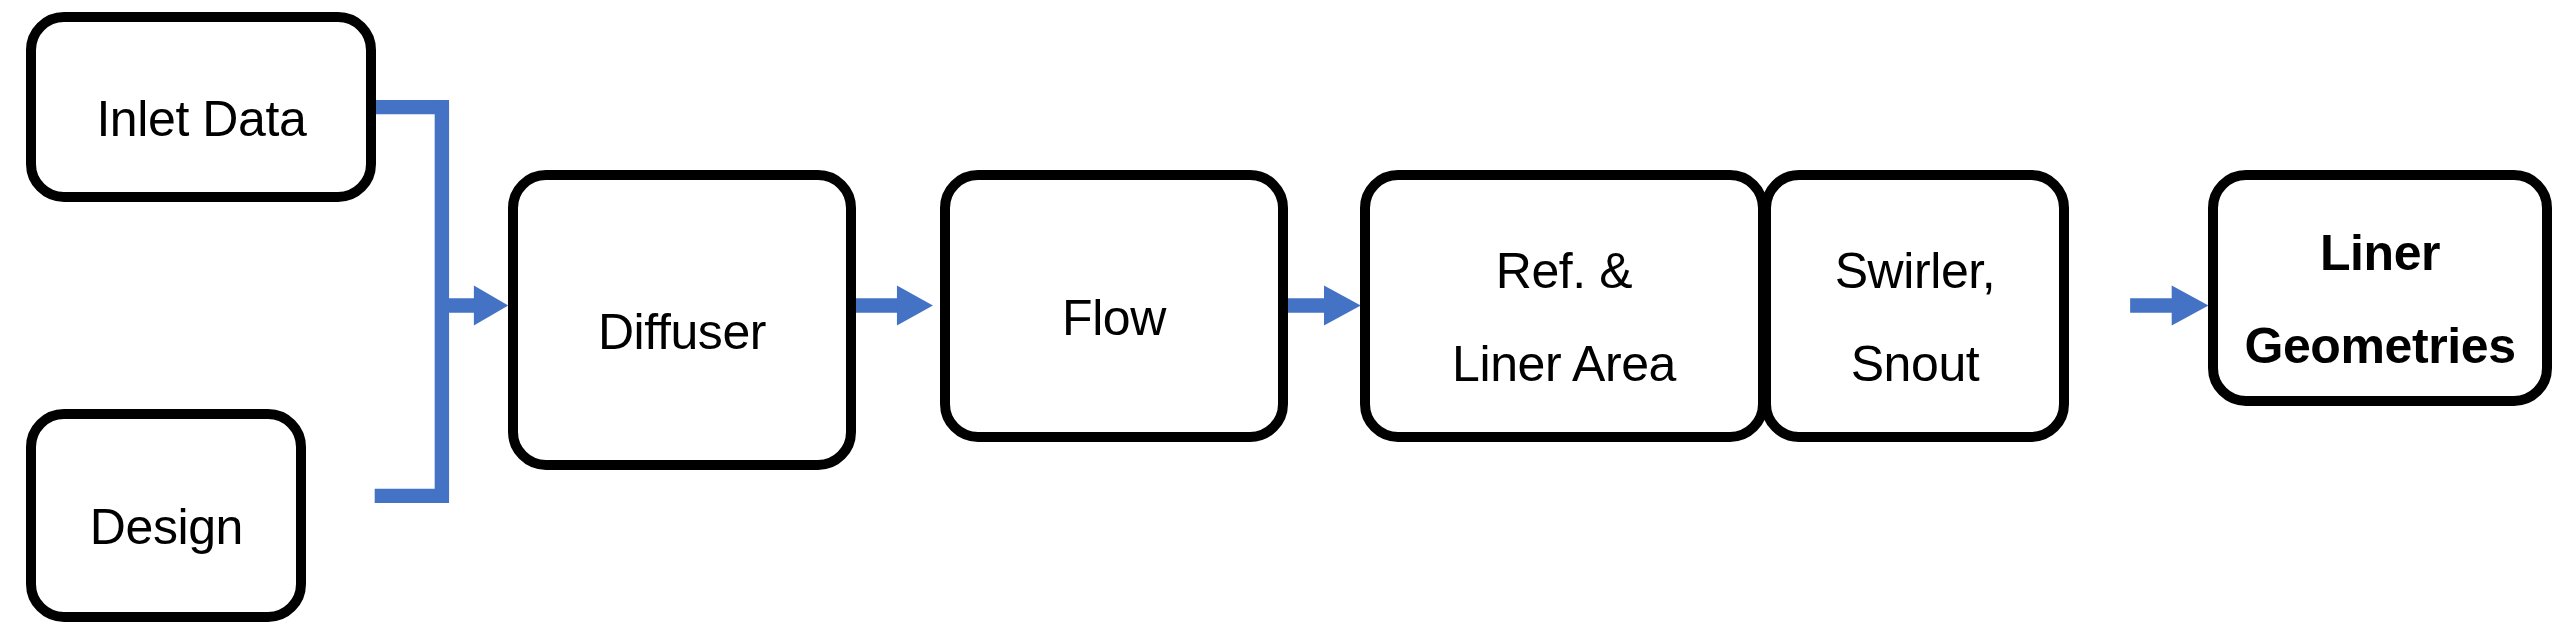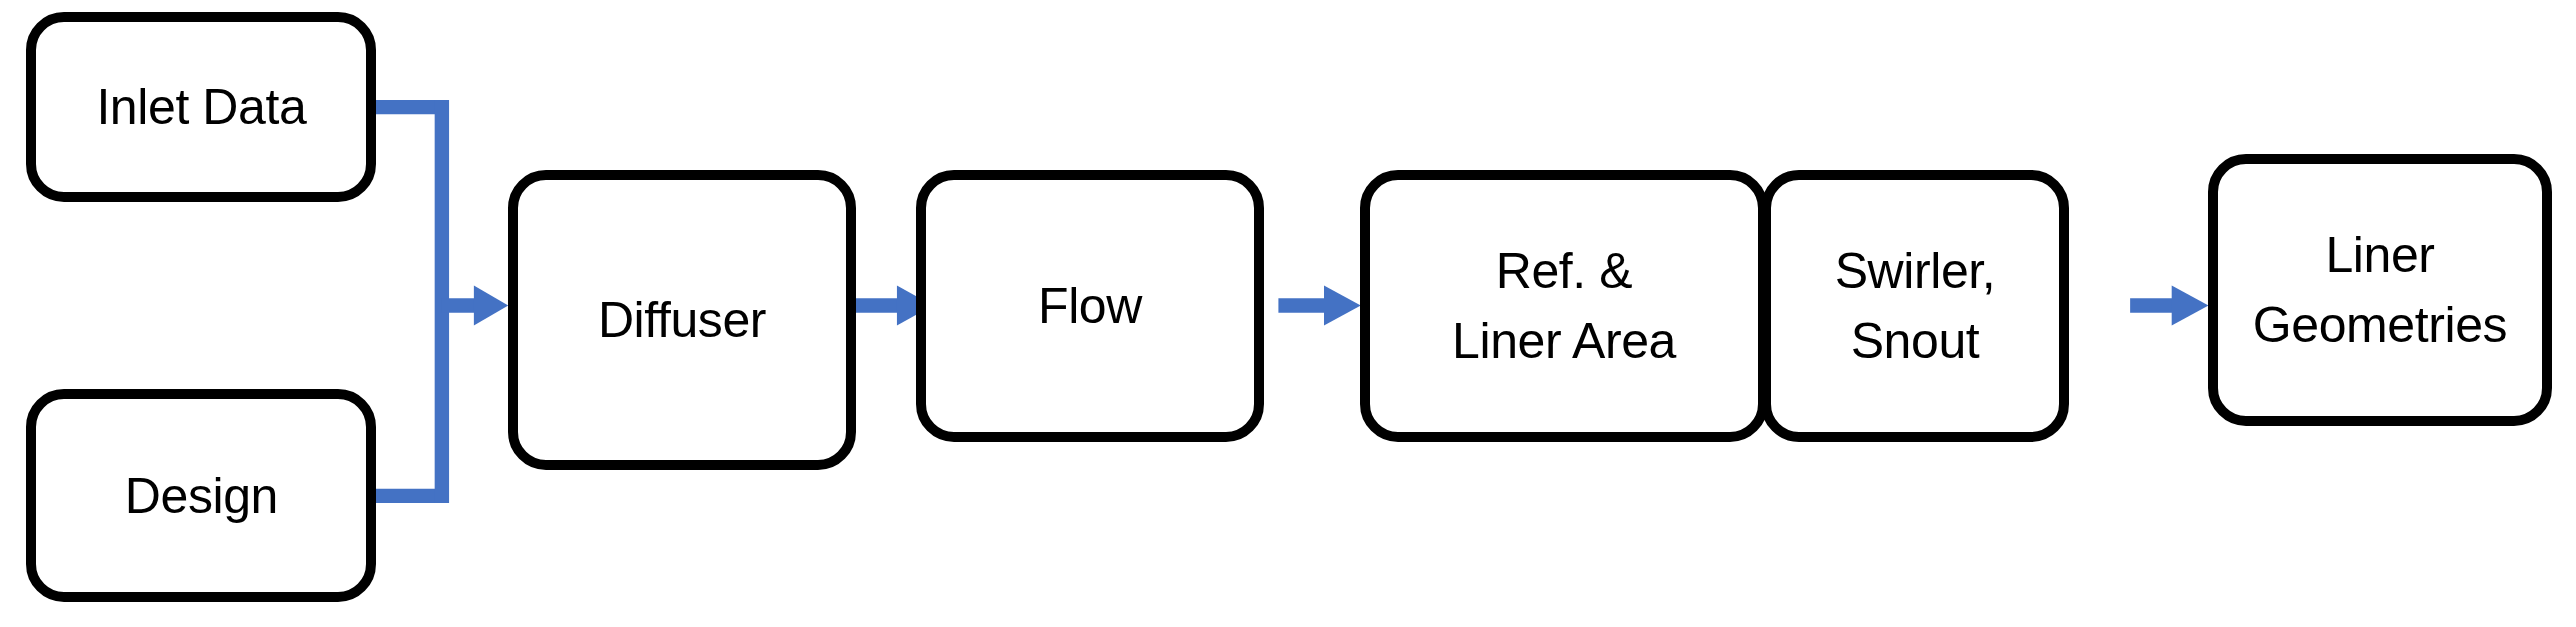--- a/index.html
+++ b/index.html
@@ -32,32 +32,32 @@
     display: flex;
     align-items: center;
     justify-content: center;
     text-align: center;
     color: #000000;
     font-size: 50px;
     line-height: 70px;
     letter-spacing: -0.4px;
     white-space: nowrap;
   }
-  .node .line { display: block; }
+  .node .line { display: block; margin-top: 23px; }
 
   
   .node-inlet      { left: 26.4px;  top: 12px;  width: 350px; height: 190px; }
-  .node-design     { left: 26.4px;  top: 389px; width: 350px; height: 213px; }
+  .node-design     { left: 26.4px;  top: 409px; width: 280px; height: 213px; }
 
   
   .node-diffuser   { left: 508px;  top: 170px; width: 348px; height: 300px; }
-  .node-flow       { left: 916px; top: 170px; width: 348px; height: 272px; }
+  .node-flow       { left: 940px; top: 170px; width: 348px; height: 272px; }
   .node-ref        { left: 1360px; top: 170px; width: 408px; height: 272px; }
   .node-swirler    { left: 1761px; top: 170px; width: 308px; height: 272px; }
-  .node-linergeo   { left: 2208px; top: 154px; width: 344px; height: 272px; }
+  .node-linergeo   { left: 2208px; top: 170px; width: 344px; height: 236px; font-weight: bold; }
 
   .blue-stroke { stroke: #4472C4; stroke-width: 18; fill: none; stroke-linecap: butt; }
   .blue-fill   { fill: #4472C4; stroke: none; }
 </style>
 </head>
 <body>
 
 <div class="canvas">
 
   <svg class="connector-layer" viewBox="0 0 3220 784" width="2576" height="627" xmlns="http://www.w3.org/2000/svg">

